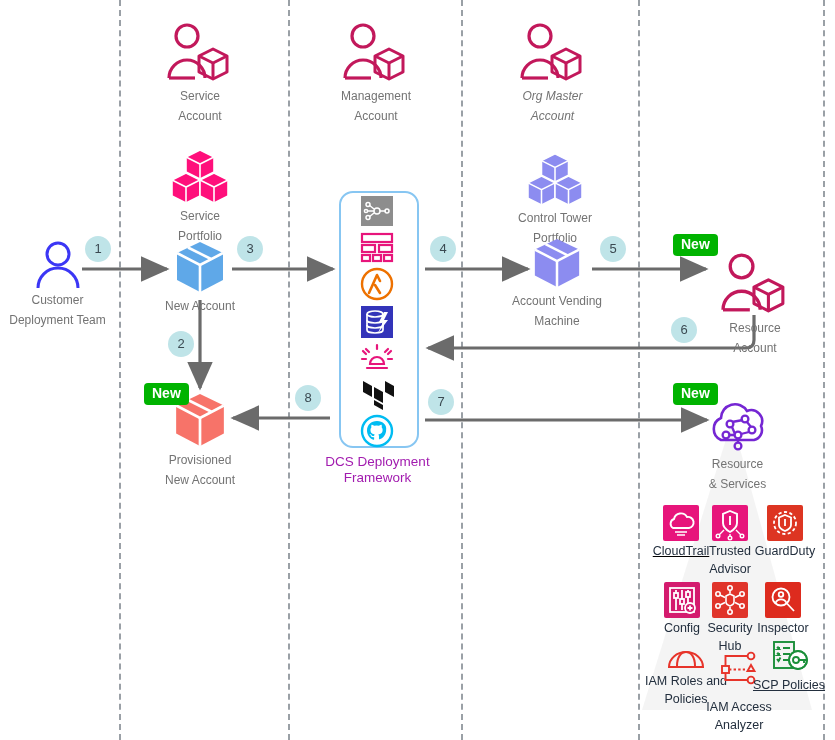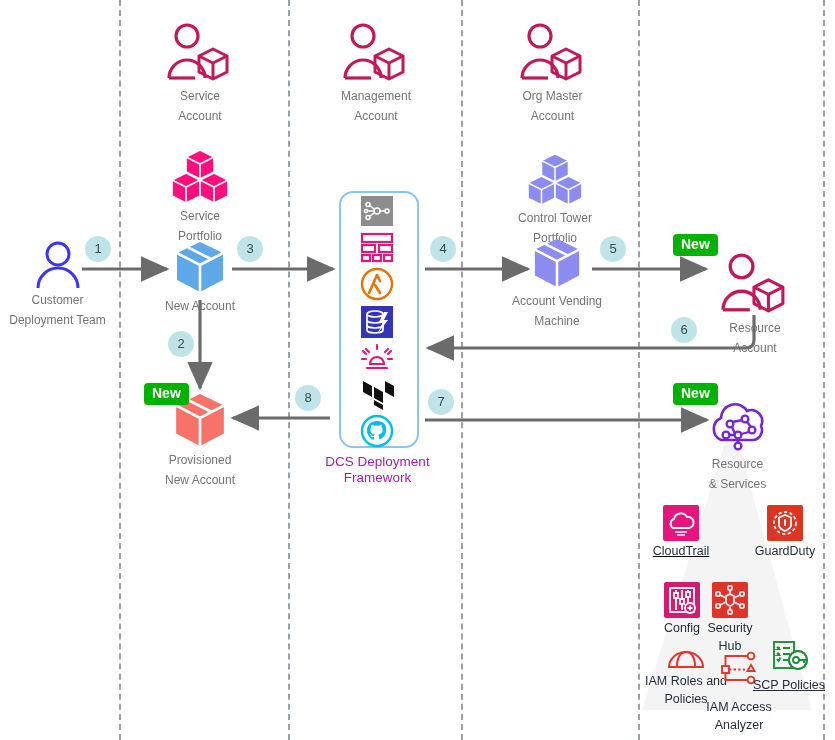--- a/index.html
+++ b/index.html
@@ -120,21 +120,21 @@
       <g fill="none" stroke="#c2185b" stroke-width="3" stroke-linejoin="round">
         <path d="M48,27 L62,34 L62,50 L48,57 L34,50 L34,34 Z"></path>
         <path d="M34,34 L48,41 L62,34"></path>
         <path d="M48,41 L48,57"></path>
       </g>
     </svg>
     <div class="cap">Management</div>
     <div class="cap">Account</div>
   </div>
 
-  <div class="node" style="left:500px;top:22px;width:105px;">
+  <div class="node" style="left:500px;top:22px;width:105px;font-style:italic;">
     <svg width="70" height="62" viewBox="0 0 70 62" style="margin:0 auto;">
       <circle cx="22" cy="14" r="11" fill="none" stroke="#c2185b" stroke-width="3.2"></circle>
       <path d="M4,56 A18,18 0 0,1 40,56" fill="none" stroke="#c2185b" stroke-width="3.2"></path>
       <line x1="4" y1="56" x2="30" y2="56" stroke="#c2185b" stroke-width="3.2"></line>
       <g fill="none" stroke="#c2185b" stroke-width="3" stroke-linejoin="round">
         <path d="M48,27 L62,34 L62,50 L48,57 L34,50 L34,34 Z"></path>
         <path d="M34,34 L48,41 L62,34"></path>
         <path d="M48,41 L48,57"></path>
       </g>
     </svg>
@@ -312,20 +312,35 @@
   <div class="svcicon" style="left:650px;top:505px;width:62px;text-decoration:underline;">
     <svg width="36" height="36" viewBox="0 0 36 36" style="margin:0 auto;">
       <rect x="0" y="0" width="36" height="36" rx="2" fill="#e7157b"></rect>
       <path d="M10,23 A5,5 0 0,1 11,14 A7,7 0 0,1 24,12 A5,5 0 0,1 26,23 Z" fill="none" stroke="#ffffff" stroke-width="1.9"></path>
       <g fill="none" stroke="#ffffff" stroke-width="1.5">
           <path d="M12,27 L24,27 M14,30 L22,30"></path>
         </g>
     </svg>
     <div class="sl">CloudTrail</div>
   </div>
+  <div class="svcicon" style="left:702px;top:505px;width:56px;">
+    <svg width="36" height="36" viewBox="0 0 36 36" style="margin:0 auto;">
+      <rect x="0" y="0" width="36" height="36" rx="2" fill="#e7157b"></rect>
+      <path d="M18,6 L25,9 L25,18 C25,23 18,27 18,27 C18,27 11,23 11,18 L11,9 Z" fill="none" stroke="#ffffff" stroke-width="1.9"></path>
+      <line x1="18" y1="11" x2="18" y2="20" stroke="#ffffff" stroke-width="1.9"></line>
+      <g fill="none" stroke="#ffffff" stroke-width="1.4">
+        <path d="M7,30 L12,25 M29,30 L24,25 M18,29 L18,32"></path>
+        <circle cx="6" cy="31" r="1.8"></circle>
+          <circle cx="30" cy="31" r="1.8"></circle>
+          <circle cx="18" cy="33" r="1.8"></circle>
+      </g>
+    </svg>
+    <div class="sl">Trusted</div>
+    <div class="sl">Advisor</div>
+  </div>
   <div class="svcicon" style="left:752px;top:505px;width:66px;">
     <svg width="36" height="36" viewBox="0 0 36 36" style="margin:0 auto;">
       <rect x="0" y="0" width="36" height="36" rx="2" fill="#dd3522"></rect>
       <g fill="none" stroke="#ffffff" stroke-width="1.8">
         <circle cx="18" cy="18" r="11" stroke-dasharray="3.2 2.4"></circle>
         <path d="M18,10 L24,12.5 L24,20 C24,23.5 18,26 18,26 C18,26 12,23.5 12,20 L12,12.5 Z"></path>
         <line x1="18" y1="14" x2="18" y2="21"></line>
       </g>
     </svg>
     <div class="sl">GuardDuty</div>
@@ -358,20 +373,32 @@
           <line x1="24" y1="8" x2="24" y2="28"></line>
         <rect x="10" y="11" width="4" height="5" fill="#d41b6e"></rect>
         <rect x="16" y="17" width="4" height="5" fill="#d41b6e"></rect>
         <rect x="22" y="10" width="4" height="5" fill="#d41b6e"></rect>
         <circle cx="26" cy="26" r="5" fill="#d41b6e"></circle>
         <path d="M26,23.5 L26,28.5 M23.5,26 L28.5,26"></path>
       </g>
     </svg>
     <div class="sl">Config</div>
   </div>
+  <div class="svcicon" style="left:753px;top:582px;width:60px;">
+    <svg width="36" height="36" viewBox="0 0 36 36" style="margin:0 auto;">
+      <rect x="0" y="0" width="36" height="36" rx="2" fill="#dd2b1e"></rect>
+      <g fill="none" stroke="#ffffff" stroke-width="1.8">
+        <circle cx="16" cy="15" r="8.5"></circle>
+        <line x1="22" y1="21.5" x2="29" y2="29"></line>
+        <circle cx="16" cy="12.5" r="2.3"></circle>
+        <path d="M10.5,21 A6,6 0 0,1 21.5,21"></path>
+      </g>
+    </svg>
+    <div class="sl">Inspector</div>
+  </div>
 
   <div class="svcicon" style="left:638px;top:645px;width:96px;">
     <svg width="44" height="26" viewBox="0 0 44 26" style="margin:0 auto;">
       <g fill="none" stroke="#e7342a" stroke-width="2">
         <path d="M5,22 A17,15 0 0,1 39,22 Z"></path>
         <path d="M13,21 C13,12 17,7 22,7 C27,7 31,12 31,21"></path>
         <line x1="5" y1="22" x2="39" y2="22"></line>
       </g>
     </svg>
     <div class="sl">IAM Roles and</div>

